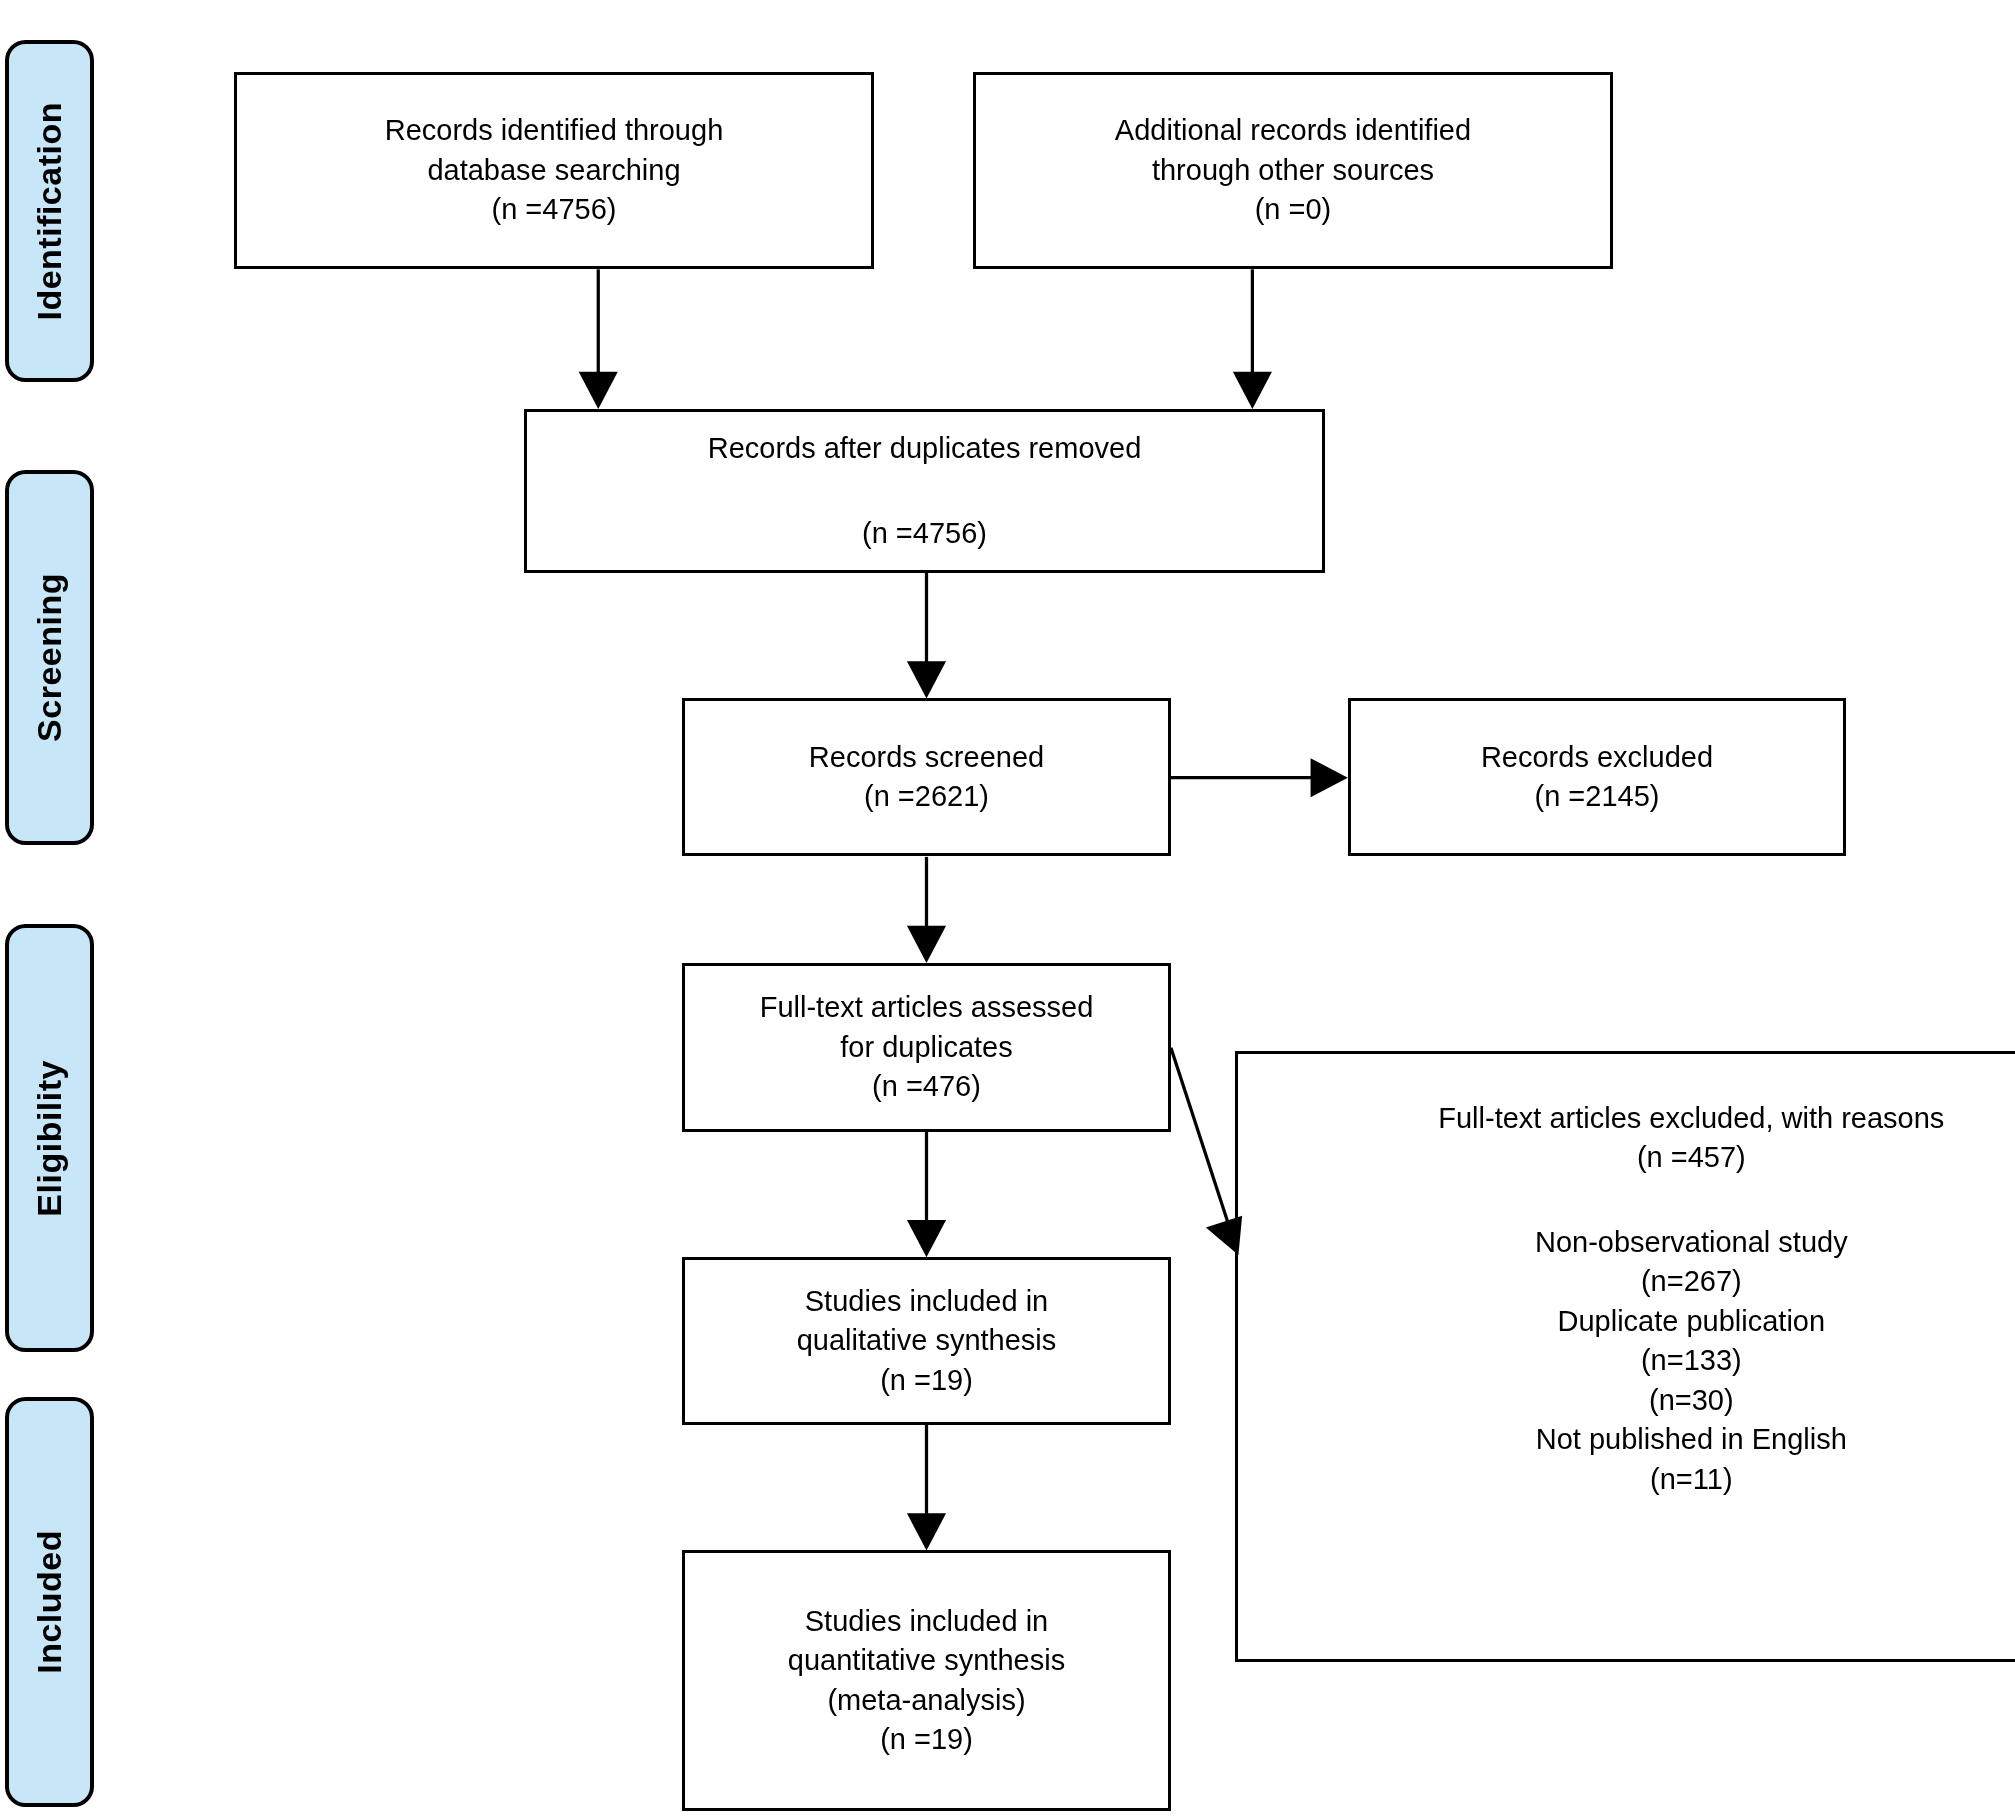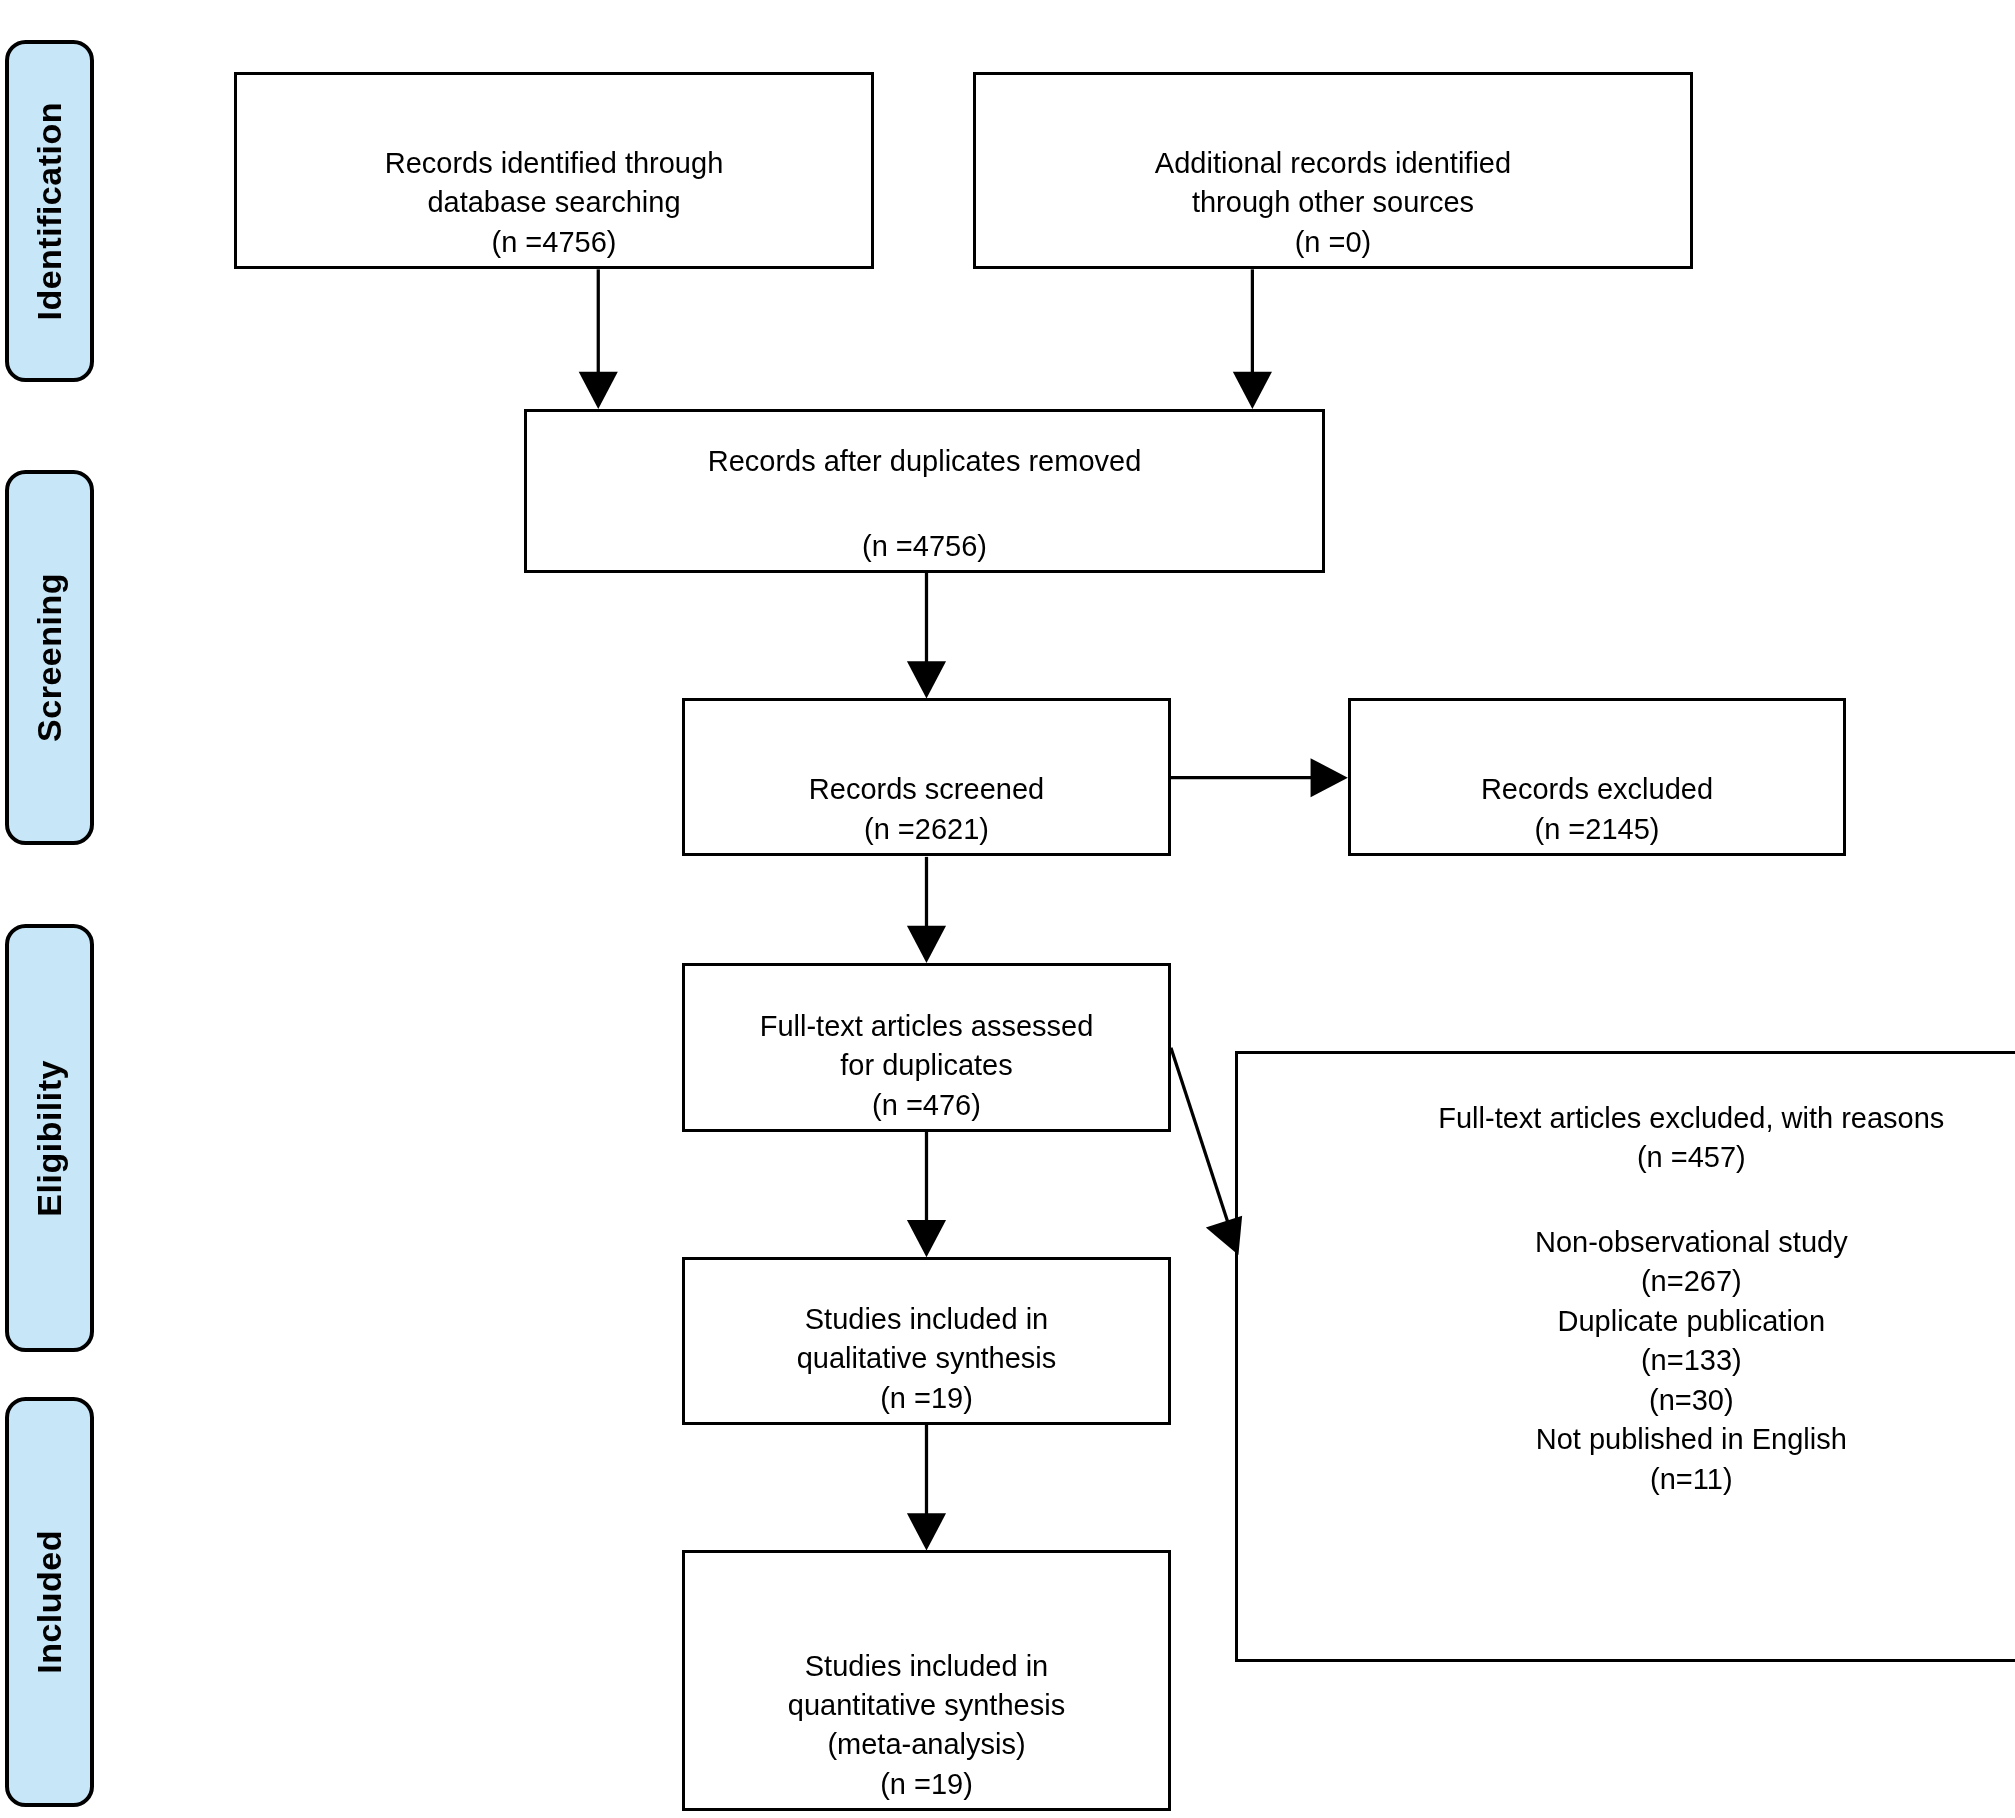--- a/index.html
+++ b/index.html
@@ -41,21 +41,21 @@
   }
   
   .fbox {
     position: absolute;
     box-sizing: border-box;
     border: 3.3px solid #000000;
     background: #ffffff;
     display: flex;
     flex-direction: column;
     align-items: center;
-    justify-content: flex-end;
+    justify-content: center;
     text-align: center;
     color: #000000;
     font-size: 29px;
     line-height: 1.36;
     padding: 3.7px 8.4px;
   }
   .fbox .ln { display: block; white-space: nowrap; }
   
   .fbox.reasons {
     justify-content: flex-start;
@@ -99,21 +99,21 @@
   <div class="stage-bar" style="top:1397px; height:410px;">
     <span class="vlabel">Included</span>
   </div>
 
   <div class="fbox" style="left:234px; top:72px; width:640px; height:197px;">
     <span class="ln">Records identified through</span>
     <span class="ln">database searching</span>
     <span class="ln">(n =4756)</span>
   </div>
 
-  <div class="fbox" style="left:973px; top:72px; width:720px; height:197px;">
+  <div class="fbox" style="left:973px; top:72px; width:640px; height:197px;">
     <span class="ln">Additional records identified</span>
     <span class="ln">through other sources</span>
     <span class="ln">(n =0)</span>
   </div>
 
   <div class="fbox" style="left:524px; top:409px; width:801px; height:164px;gap:45px;">
     <span class="ln">Records after duplicates removed</span>
     <span class="ln">(n =4756)</span>
   </div>
 

